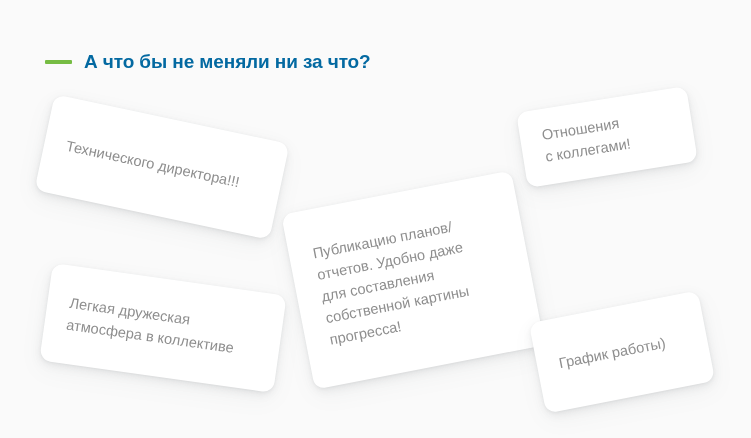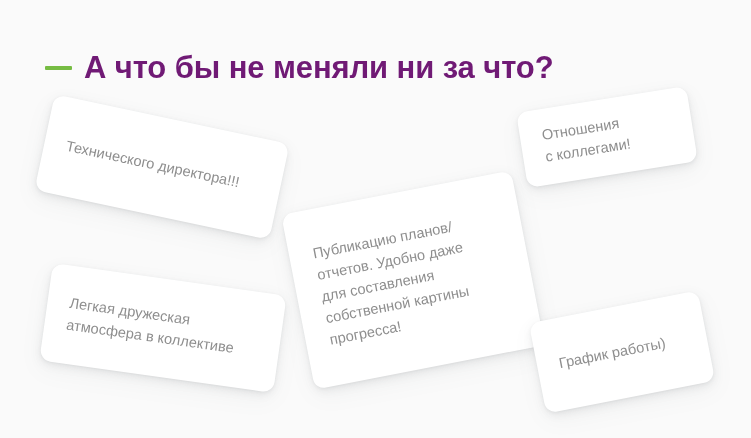--- a/index.html
+++ b/index.html
@@ -32,23 +32,23 @@
   }
   .heading-dash {
     display: block;
     width: 27px;
     height: 4px;
     background: #76bc43;
     border-radius: 1px;
     flex: none;
   }
   .heading-text {
-    font-size: 31px;
+    font-size: 19px;
     font-weight: bold;
-    color: #701a75;
+    color: #0369a1;
     letter-spacing: -0.1px;
     line-height: 1;
     text-align: center;
   }
 
   
   .card {
     position: absolute;
     box-sizing: border-box;
     background: #ffffff;

